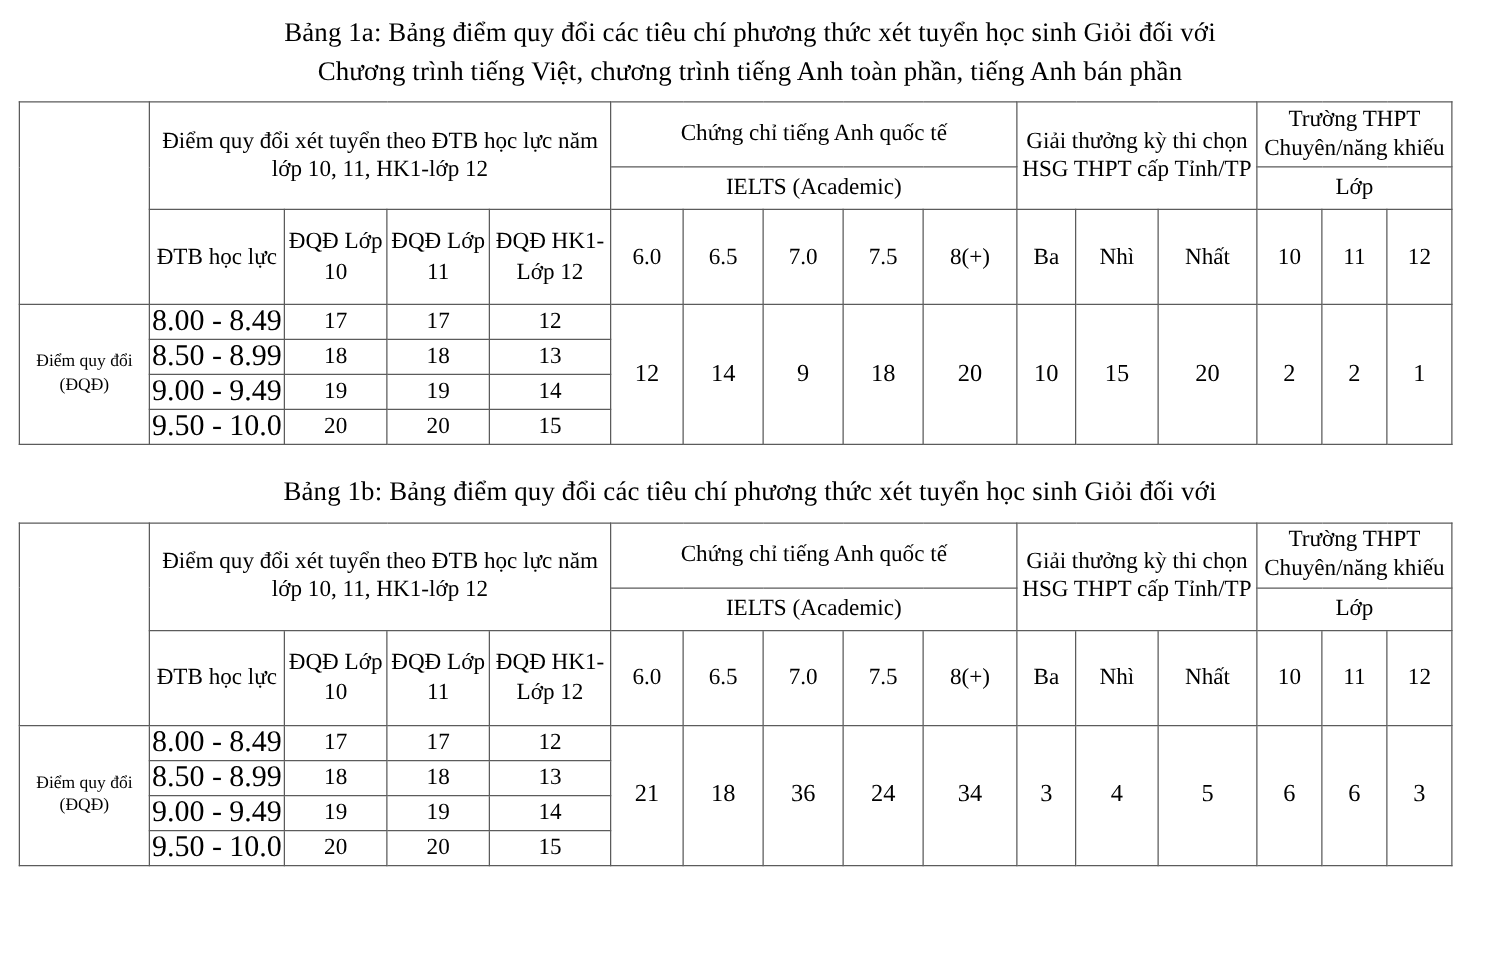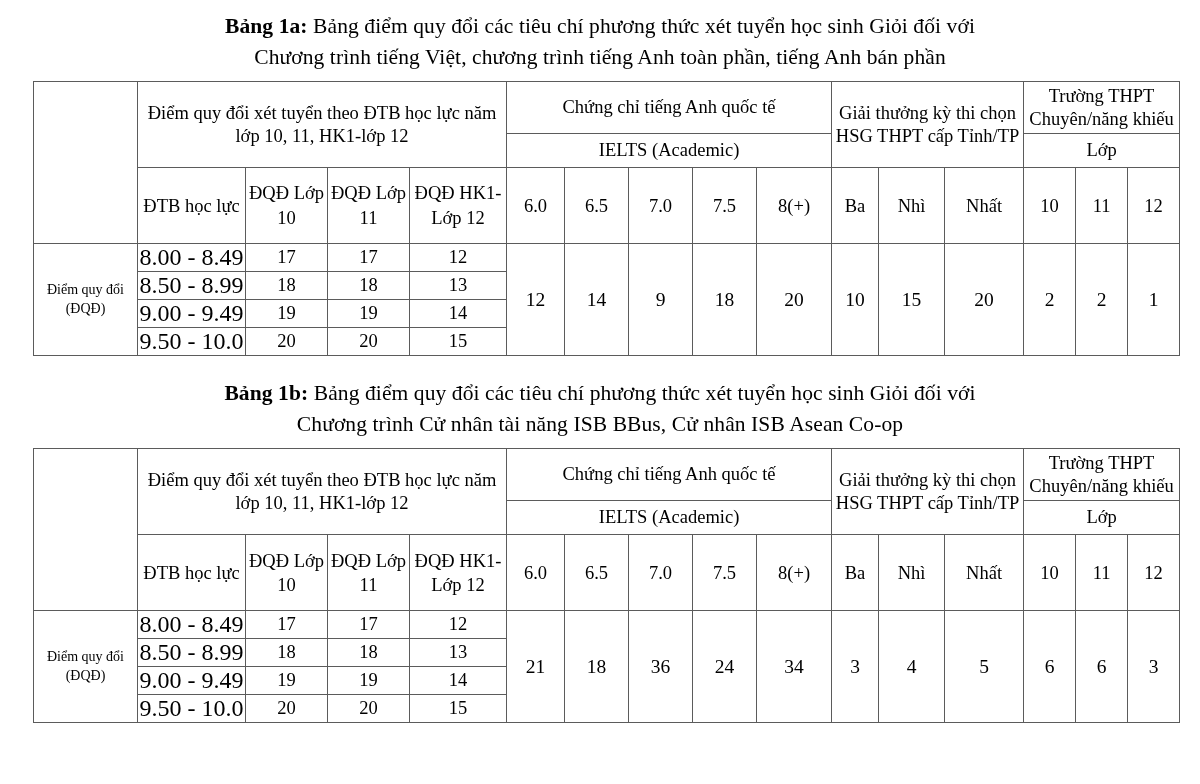--- a/index.html
+++ b/index.html
@@ -24,32 +24,32 @@
 
   
   .caption {
     text-align: center;
     font-size: 21.5px;
     line-height: 1.42;
     padding: 0 62px;
     letter-spacing: 0.1px;
   }
   .caption .cap-label {
-    font-weight: bold;
+    font-weight: normal;
   }
   .caption .cap-line2 {
     display: block;
   }
 
   .caption-1a { padding-top: 11px; }
   .caption-1b { padding-top: 22px; }
 
   
   .tbl-wrap {
-    padding: 0 33px 0 33px;
+    padding: 0 33px 0 15px;
     margin-top: 9px;
   }
 
   table.score {
     width: 1126px;
     border-collapse: collapse;
     table-layout: fixed;
     background: #fff;
   }
 
@@ -224,21 +224,20 @@
           <td class="cell-num">20</td>
           <td class="cell-num">20</td>
           <td class="cell-num">15</td>
         </tr>
       </tbody>
     </table>
   </div>
 
   <div class="caption caption-1b">
     <span class="cap-label">Bảng 1b:</span><span> Bảng điểm quy đổi các tiêu chí phương thức xét tuyển học sinh Giỏi đối với</span>
-    <span class="cap-line2">Chương trình Cử nhân tài năng ISB BBus, Cử nhân ISB Asean Co-op</span>
   </div>
 
   <div class="tbl-wrap">
     <table class="score">
       <colgroup>
         <col style="width:104px">
         <col style="width:108px">
         <col style="width:82px">
         <col style="width:82px">
         <col style="width:97px">

